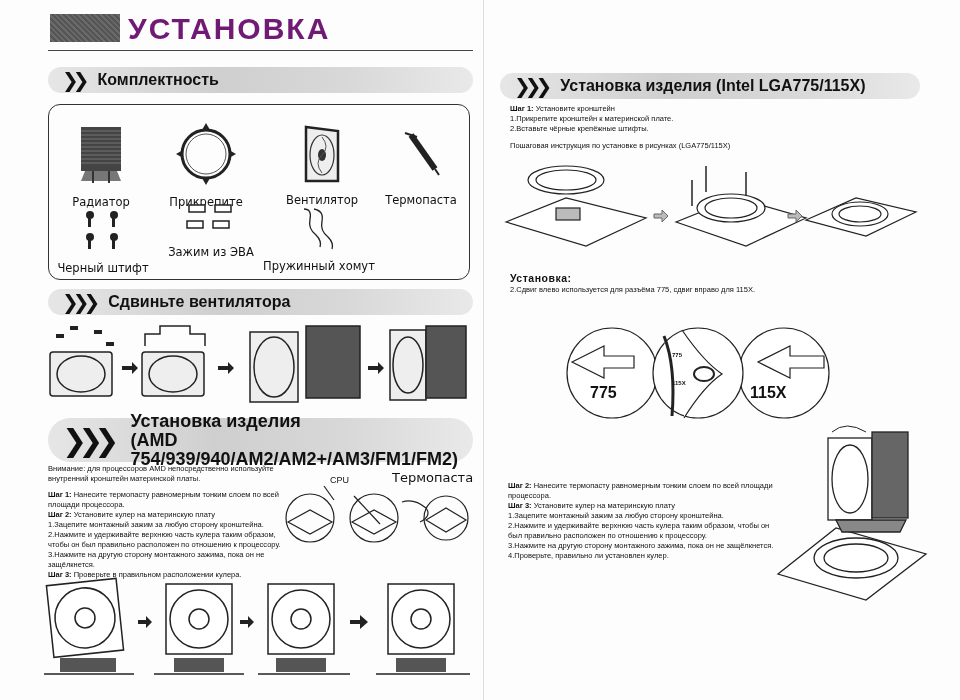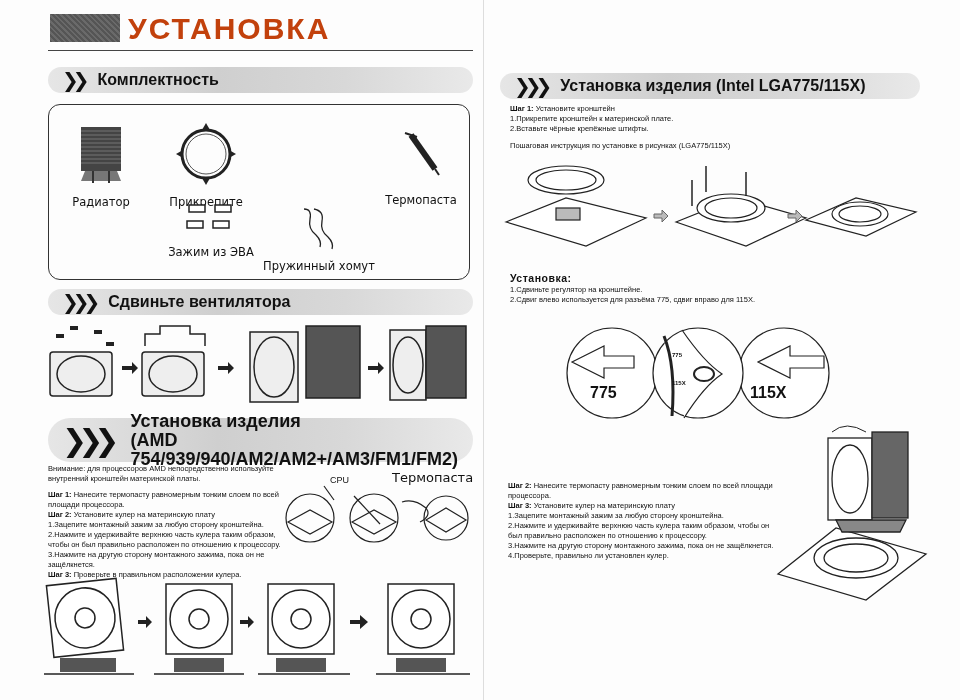--- a/index.html
+++ b/index.html
@@ -3,21 +3,21 @@
   <meta charset="utf-8">
   <style>
     * { box-sizing: border-box; margin: 0; padding: 0; }
     html, body { width: 960px; height: 700px; overflow: hidden; background: #fdfdfd; }
     body { position: relative; font-family: "Liberation Sans", sans-serif; color: #111; }
     .page-fold { position: absolute; left: 483px; top: 0; width: 1px; height: 700px; background: #ddd; }
 
     
     .main-title-bar { position: absolute; left: 50px; top: 14px; width: 70px; height: 28px;
       background: repeating-linear-gradient(45deg,#555 0 2px,#6a6a6a 2px 4px); }
-    .main-title { position: absolute; left: 128px; top: 12px; font: bold 30px "Liberation Sans", sans-serif; letter-spacing: 2px; color: #c2410c; }
+    .main-title { position: absolute; left: 128px; top: 12px; font: bold 30px "Liberation Sans", sans-serif; letter-spacing: 2px; color: #701a75; }
     .main-rule { position: absolute; left: 48px; top: 50px; width: 425px; height: 1px; background: #444; }
 
     
     .sec { position: absolute; height: 26px; border-radius: 13px;
       background: linear-gradient(90deg,#e6e6e6,#cfcfcf 40%,#d8d8d8 70%,#e9e9e9);
       display: flex; align-items: center; padding-left: 14px; }
     .sec .chev { font: bold 20px "DejaVu Sans", sans-serif; letter-spacing: -6px; color: #111; margin-right: 14px; }
     .sec .lbl { font: bold 16px "Liberation Sans", sans-serif; color: #111; }
     .sec.big { height: 44px; border-radius: 22px; }
     .sec.big .chev { font-size: 30px; letter-spacing: -9px; margin-right: 20px; }
@@ -81,30 +81,54 @@
       <circle cx="32" cy="33" r="24" fill="none" stroke="#222" stroke-width="3"></circle>
       <circle cx="32" cy="33" r="20" fill="none" stroke="#555" stroke-width="1"></circle>
       <polygon points="32,2 28,9 36,9" fill="#222"></polygon>
       <polygon points="32,64 28,57 36,57" fill="#222"></polygon>
       <polygon points="2,33 9,29 9,37" fill="#222"></polygon>
       <polygon points="62,33 55,29 55,37" fill="#222"></polygon>
     </svg>
     <div class="cap">Прикрепите</div>
   </div>
 
+  <div class="kit-item" style="left:228px;top:18px;width:90px;">
+    <svg class="pic" width="40" height="62" style="position:relative">
+      <path d="M4 4 L36 8 L36 58 L4 58 Z" fill="#eee" stroke="#222" stroke-width="2.5"></path>
+      <ellipse cx="20" cy="32" rx="12" ry="20" fill="none" stroke="#333" stroke-width="1.2"></ellipse>
+      <ellipse cx="20" cy="32" rx="4" ry="6" fill="#333"></ellipse>
+      <path d="M20 14 Q28 24 20 32 Q12 40 20 50" fill="none" stroke="#555" stroke-width="1"></path>
+    </svg>
+    <div class="cap">Вентилятор</div>
+  </div>
 
   <div class="kit-item" style="left:330px;top:22px;width:84px;">
     <svg class="pic" width="40" height="58" style="position:relative">
       <line x1="10" y1="8" x2="34" y2="42" stroke="#222" stroke-width="6"></line>
       <line x1="4" y1="6" x2="16" y2="10" stroke="#222" stroke-width="2"></line>
       <line x1="34" y1="42" x2="38" y2="48" stroke="#222" stroke-width="2"></line>
     </svg>
     <div class="cap">Термопаста</div>
   </div>
 
+  <div class="kit-item" style="left:8px;top:104px;width:92px;">
+    <svg class="pic" width="42" height="44" style="position:relative">
+      <g fill="#222">
+          <circle cx="8" cy="6" r="4"></circle>
+          <rect x="6" y="8" width="3" height="10"></rect>
+      <circle cx="32" cy="6" r="4"></circle>
+          <rect x="30" y="8" width="3" height="10"></rect>
+      <circle cx="8" cy="28" r="4"></circle>
+          <rect x="6" y="30" width="3" height="10"></rect>
+      <circle cx="32" cy="28" r="4"></circle>
+          <rect x="30" y="30" width="3" height="10"></rect>
+        </g>
+    </svg>
+    <div class="cap">Черный штифт</div>
+  </div>
 
   <div class="kit-item" style="left:112px;top:96px;width:100px;">
     <svg class="pic" width="52" height="36" style="position:relative">
       <g fill="#fff" stroke="#222" stroke-width="1.5">
         <rect x="4" y="4" width="16" height="7"></rect>
           <rect x="30" y="4" width="16" height="7"></rect>
         <rect x="2" y="20" width="16" height="7"></rect>
           <rect x="28" y="20" width="16" height="7"></rect>
         </g>
     </svg>
@@ -253,21 +277,20 @@
       <line x1="186" y1="18" x2="186" y2="44"></line>
   </g>
   <g fill="#bbb" stroke="#666" stroke-width="1">
     <polygon points="148,52 156,52 156,48 162,54 156,60 156,56 148,56"></polygon>
     <polygon points="282,52 290,52 290,48 296,54 290,60 290,56 282,56"></polygon>
   </g>
 </svg>
 
 <div class="txt" style="left:510px;top:272px;width:400px;">
   <p style="font-weight:bold;font-size:10.5px;line-height:13px;letter-spacing:0.5px;">Установка:</p>
-  <p>1.Сдвиньте регулятор на кронштейне.</p>
   <p>2.Сдвиг влево используется для разъёма 775, сдвиг вправо для 115X.</p>
 </div>
 
 <svg style="left:564px;top:326px;" width="268" height="94">
   <g fill="#fff" stroke="#222" stroke-width="1.2">
     <circle cx="48" cy="47" r="45"></circle>
     <circle cx="220" cy="47" r="45"></circle>
     <circle cx="134" cy="47" r="45"></circle>
     <polygon points="8,36 40,20 40,30 70,30 70,42 40,42 40,52"></polygon>
     <polygon points="250,36 218,20 218,30 188,30 188,42 218,42 218,52" transform="translate(398 0) scale(-1 1) translate(0 0)" style="display:none"></polygon>

